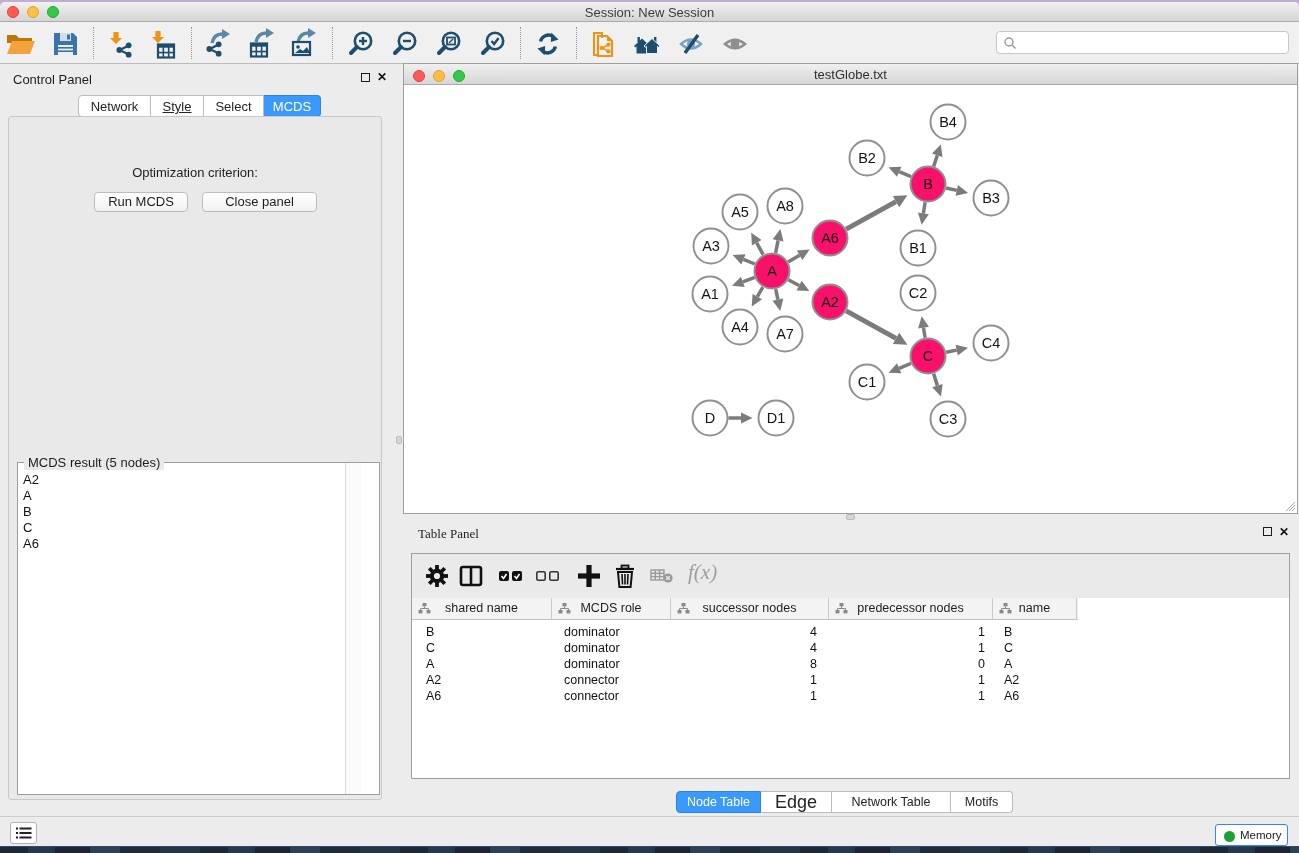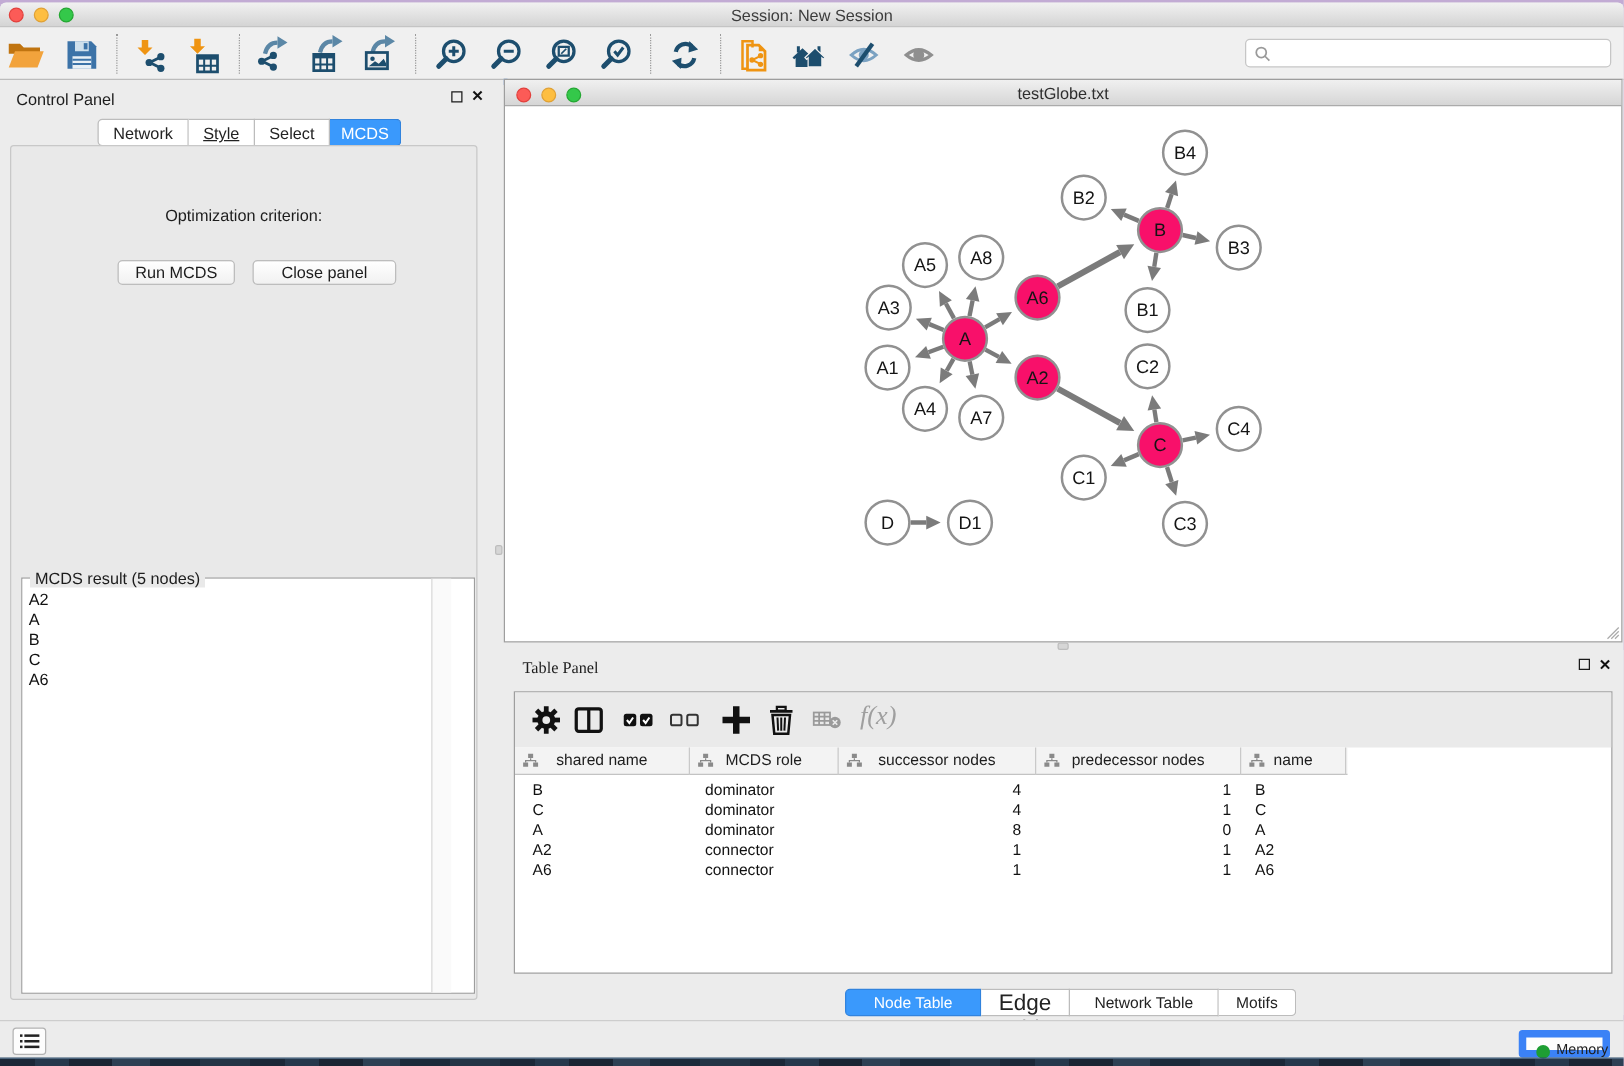--- a/index.html
+++ b/index.html
@@ -29,21 +29,21 @@
 .segwrap { position:absolute; display:flex; }
 .seg { height:22px; background:#ffffff; border:1px solid #bcbcbc; border-left:none; font-size:13px; color:#232323; text-align:center; line-height:21px; }
 .seg.first { border-left:1px solid #bcbcbc; border-radius:4px 0 0 4px; }
 .seg.last { border-radius:0 4px 4px 0; }
 .seg.sel { background:#3a99fc; color:#fff; border-color:#3183dd; }
 
 #tabpane { position:absolute; left:8px; top:52px; width:374px; height:684px; background:#e9e9e9; border:1px solid #c8c8c8; border-radius:3px; }
 #optlabel { position:absolute; left:0; top:77px; width:390px; text-align:center; font-size:13px; color:#1d1d1d;margin-top:24px; }
 #combo { position:absolute; left:43px; top:94px; width:312px; height:21px; background:#fff; border:1px solid #b4b4b4; border-radius:4px; font-size:13px; color:#1d1d1d; line-height:19px; padding-left:12px; }
 #combo .stepper { position:absolute; right:-1px; top:-1px; width:21px; height:21px; border-radius:0 4px 4px 0; background:linear-gradient(#6db3fb,#1a7cf5); }
-.aquabtn { position:absolute; top:144px; height:20px; background:linear-gradient(#ffffff,#f1f1f1); border:1px solid #bdbdbd; border-radius:4px; font-size:13px; color:#1d1d1d; text-align:center; line-height:18px; }
+.aquabtn { position:absolute; top:128px; height:20px; background:linear-gradient(#ffffff,#f1f1f1); border:1px solid #bdbdbd; border-radius:4px; font-size:13px; color:#1d1d1d; text-align:center; line-height:18px; }
 
 #fieldset { position:absolute; left:17px; top:398px; width:363px; height:333px; border:1px solid #9d9d9d; }
 #fieldlegend { position:absolute; left:24px; top:391px; background:#e9e9e9; padding:0 4px; font-size:13px; color:#1d1d1d; }
 #mcdslist { position:absolute; left:18px; top:399px; padding-top:9px; width:361px; height:331px; background:#fff; font-size:13px; color:#111; }
 #mcdslist .row { height:16px; line-height:16px; padding-left:5px; }
 #mcdsscroll { position:absolute; left:345px; top:399px; width:16px; height:331px; background:#fafafa; border-left:1px solid #d9d9d9; }
 
 #vdivider { position:absolute; left:390px; top:64px; width:13px; height:748px; background:#ececec; }
 #vgrip { position:absolute; left:396px; top:436px; width:6px; height:8px; background:#d6d6d6; border:1px solid #bdbdbd; border-radius:2px; }
 
@@ -67,21 +67,21 @@
 .hcell { position:absolute; top:0; height:22px; border-right:1px solid #c9c9c9; font-size:12.5px; color:#1d1d1d; }
 .hcell .txt { position:absolute; top:3px; left:0; width:100%; text-align:center; }
 .trow { position:absolute; font-size:12.5px; color:#111; height:16px; line-height:16px; }
 .tcell { position:absolute; top:0; }
 .num { text-align:right; }
 
 #bottabs { position:absolute; left:0; top:791px; width:1299px; height:22px; }
 
 #statusbar { position:absolute; left:0; top:816px; width:1299px; height:30px; background:#ececec; border-top:1px solid #cdcdcd; }
 #listbtn { position:absolute; left:10px; top:5px; width:27px; height:22px; background:#fdfdfd; border:1px solid #b3b3b3; border-radius:3px; }
-#membtn { position:absolute; right:11px; top:7px; width:73px; height:22px; background:#fdfdfd; border:6px solid #3b82f6; border-radius:3px; font-size:11.5px; color:#1d1d1d; }
+#membtn { position:absolute; right:11px; top:7px; width:73px; height:22px; background:#fdfdfd; border:1px solid #3b82f6; border-radius:3px; font-size:11.5px; color:#1d1d1d; }
 #membtn .dot { position:absolute; left:8px; top:5.5px; width:11px; height:11px; border-radius:50%; background:#1e9e33; }
 #membtn .lbl { position:absolute; left:24px; top:4px; }
 
 #desktop { position:absolute; left:0; top:846px; width:1299px; height:7px; background:repeating-linear-gradient(90deg,#1b2838 0 28px,#26384c 28px 55px,#1a2433 55px 90px,#2e4054 90px 120px,#1c2a3a 120px 160px,#243546 160px 200px); border-top:1px solid #2d4d6a; }
 </style>
 </head>
 <body>
 <div id="win"></div>
 <div id="titlebar">
   <div class="tl t1"></div>
@@ -484,21 +484,21 @@
         <div class="tcell" style="left:152px;">connector</div>
         <div class="tcell num" style="left:259px; width:146px;">1</div>
         <div class="tcell num" style="left:417px; width:156px;">1</div>
         <div class="tcell" style="left:592px;">A6</div>
       </div>
   </div>
 </div>
 
 <div id="bottabs">
   <div class="segwrap" style="left:676px; top:0;">
-    <div class="seg sel first" style="width:109px; font-size:12.5px;text-align:center;">Node Table</div>
+    <div class="seg sel first" style="width:85px; font-size:12.5px;text-align:center;">Node Table</div>
     <div class="seg" style="width:71px; font-size:18px;">Edge Table</div>
     <div class="seg" style="width:119px; font-size:12.5px;">Network Table</div>
     <div class="seg last" style="width:62px; font-size:12.5px;">Motifs</div>
   </div>
 </div>
 
 <div id="statusbar">
   <div id="listbtn"><svg width="25" height="20" viewBox="0 0 25 20">
         <g fill="#222">
           <rect x="5" y="4.5" width="2" height="2"></rect>

